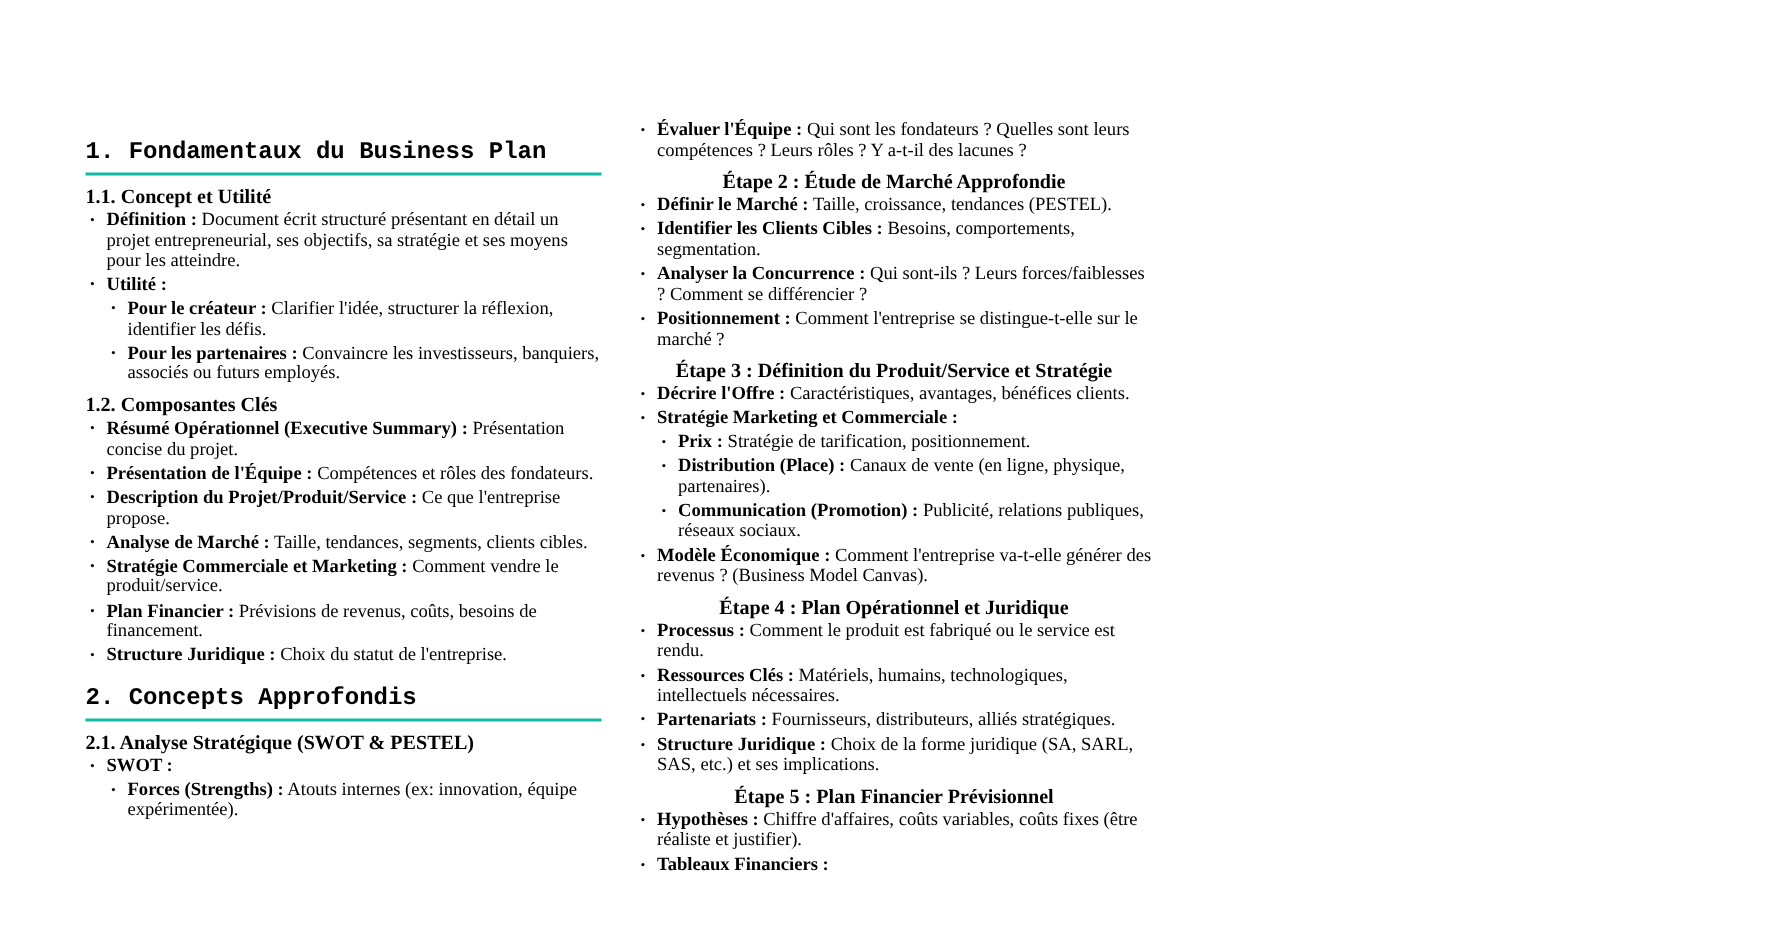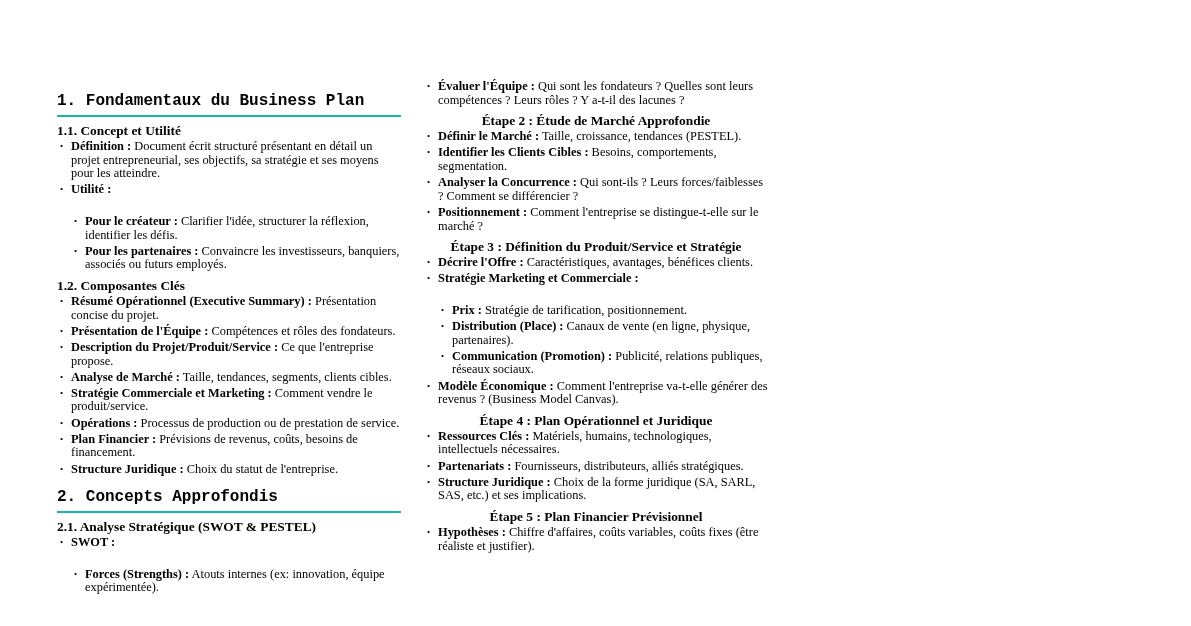--- a/index.html
+++ b/index.html
@@ -20,21 +20,21 @@
   }
   h3.step { margin-top: 6px; text-align: center; }
   ul { list-style: none; margin: 0; padding: 0; }
   li {
     position: relative; padding-left: 14px; font-size: 12.4px;
     line-height: 13.6px; margin-bottom: 2.6px;
   }
   li::before {
     content: "\2022"; position: absolute; left: 3px; top: 0; font-size: 9px;
   }
-  li ul { margin-top: 18px; }
+  li ul { margin-top: 2px; }
   b { font-weight: bold; }
 </style>
 </head>
 <body>
 
 <div id="col1" class="col">
   <h2>1. Fondamentaux du Business Plan</h2>
 
   <h3>1.1. Concept et Utilité</h3>
   <ul>
@@ -47,21 +47,20 @@
     </li>
   </ul>
 
   <h3>1.2. Composantes Clés</h3>
   <ul>
     <li><b>Résumé Opérationnel (Executive Summary) :</b><span> Présentation concise du projet.</span></li>
     <li><b>Présentation de l'Équipe :</b><span> Compétences et rôles des fondateurs.</span></li>
     <li><b>Description du Projet/Produit/Service :</b><span> Ce que l'entreprise propose.</span></li>
     <li><b>Analyse de Marché :</b><span> Taille, tendances, segments, clients cibles.</span></li>
     <li><b>Stratégie Commerciale et Marketing :</b><span> Comment vendre le produit/service.</span></li>
-    <li><b>Opérations :</b><span> Processus de production ou de prestation de service.</span></li>
     <li><b>Plan Financier :</b><span> Prévisions de revenus, coûts, besoins de financement.</span></li>
     <li><b>Structure Juridique :</b><span> Choix du statut de l'entreprise.</span></li>
   </ul>
 
   <h2 class="second">2. Concepts Approfondis</h2>
   <h3>2.1. Analyse Stratégique (SWOT &amp; PESTEL)</h3>
   <ul>
     <li><b>SWOT :</b>
       <ul>
         <li><b>Forces (Strengths) :</b><span> Atouts internes (ex: innovation, équipe expérimentée).</span></li>
@@ -91,22 +90,24 @@
         <li><b>Prix :</b><span> Stratégie de tarification, positionnement.</span></li>
         <li><b>Distribution (Place) :</b><span> Canaux de vente (en ligne, physique, partenaires).</span></li>
         <li><b>Communication (Promotion) :</b><span> Publicité, relations publiques, réseaux sociaux.</span></li>
       </ul>
     </li>
     <li><b>Modèle Économique :</b><span> Comment l'entreprise va-t-elle générer des revenus ? (Business Model Canvas).</span></li>
   </ul>
 
   <h3 class="step">Étape 4 : Plan Opérationnel et Juridique</h3>
   <ul>
+    <li><b>Processus :</b><span> Comment le produit est fabriqué ou le service est rendu.</span></li>
     <li><b>Ressources Clés :</b><span> Matériels, humains, technologiques, intellectuels nécessaires.</span></li>
     <li><b>Partenariats :</b><span> Fournisseurs, distributeurs, alliés stratégiques.</span></li>
     <li><b>Structure Juridique :</b><span> Choix de la forme juridique (SA, SARL, SAS, etc.) et ses implications.</span></li>
   </ul>
 
   <h3 class="step">Étape 5 : Plan Financier Prévisionnel</h3>
   <ul>
     <li><b>Hypothèses :</b><span> Chiffre d'affaires, coûts variables, coûts fixes (être réaliste et justifier).</span></li>
+    <li><b>Tableaux Financiers :</b><span></span></li>
   </ul>
 </div>
 
 </body></html>

